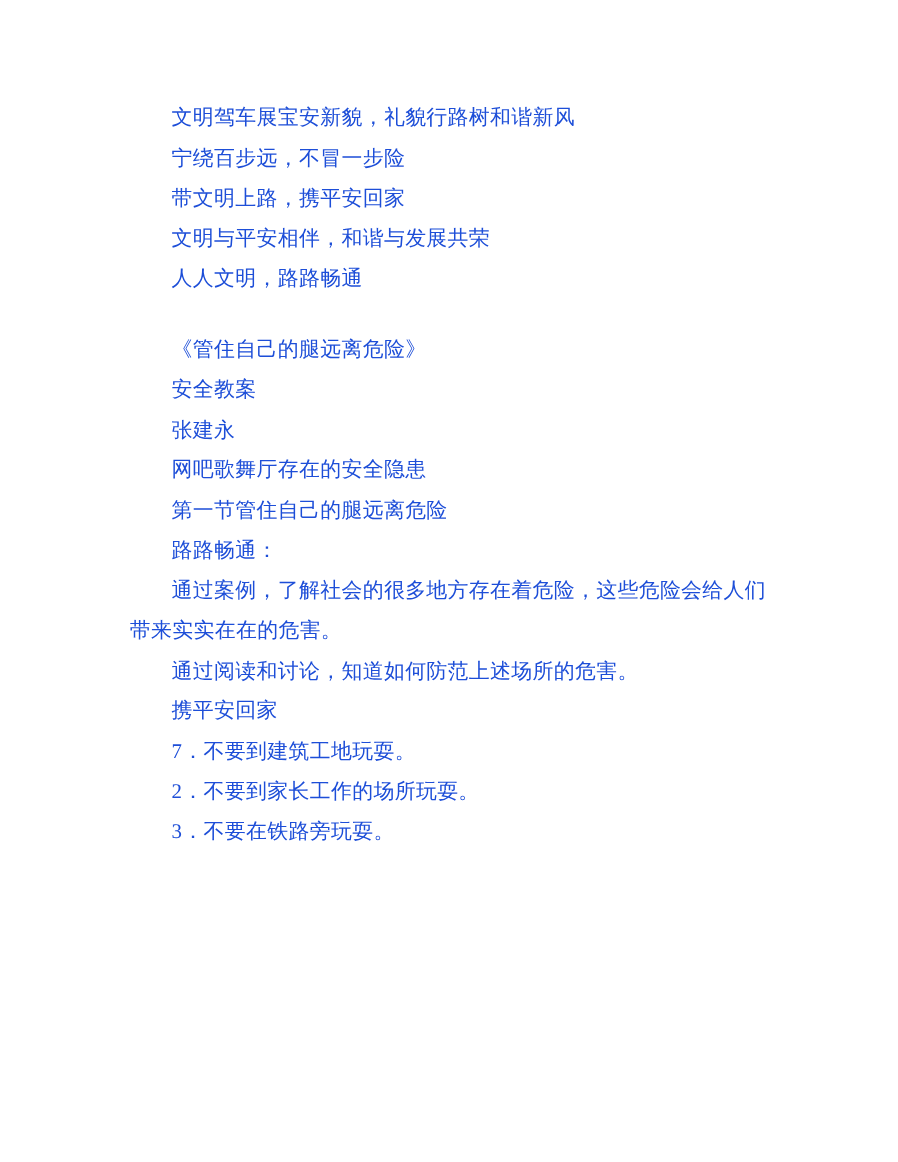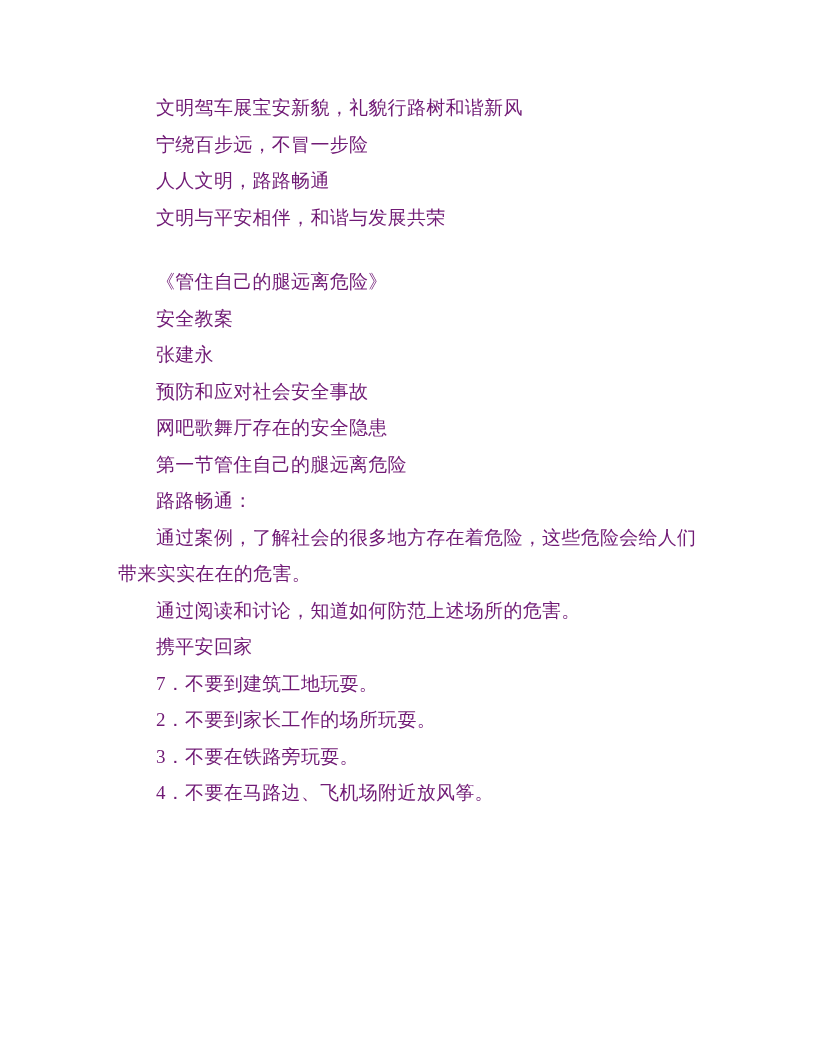--- a/index.html
+++ b/index.html
@@ -9,21 +9,21 @@
   }
   .page {
     position: relative;
     width: 816px;
     height: 1056px;
     box-sizing: border-box;
     background: #ffffff;
     padding: 90px 116px 12px 118px;
     overflow: hidden;
     font-family: "Liberation Serif", "DejaVu Serif", serif;
-    color: #701a75;
+    color: #1d4ed8;
   }
   .doc-body {
     width: 582px;
   }
   .para {
     margin: 0;
     padding: 0;
     font-size: 19px;
     line-height: 36.5px;
     text-indent: 2em;
@@ -36,34 +36,33 @@
   }
 </style>
 </head>
 <body>
 
 <div class="page">
   <div class="doc-body">
 
     <p class="para">文明驾车展宝安新貌，礼貌行路树和谐新风</p>
     <p class="para">宁绕百步远，不冒一步险</p>
+    <p class="para">带文明上路，携平安回家</p>
+    <p class="para">文明与平安相伴，和谐与发展共荣</p>
     <p class="para">人人文明，路路畅通</p>
-    <p class="para">文明与平安相伴，和谐与发展共荣</p>
 
     <div class="blank-line"></div>
 
     <p class="para">《管住自己的腿远离危险》</p>
     <p class="para">安全教案</p>
     <p class="para">张建永</p>
-    <p class="para">预防和应对社会安全事故</p>
     <p class="para">网吧歌舞厅存在的安全隐患</p>
     <p class="para">第一节管住自己的腿远离危险</p>
     <p class="para">路路畅通：</p>
     <p class="para">通过案例，了解社会的很多地方存在着危险，这些危险会给人们带来实实在在的危害。</p>
     <p class="para">通过阅读和讨论，知道如何防范上述场所的危害。</p>
     <p class="para">携平安回家</p>
     <p class="para">7．不要到建筑工地玩耍。</p>
     <p class="para">2．不要到家长工作的场所玩耍。</p>
     <p class="para">3．不要在铁路旁玩耍。</p>
-    <p class="para">4．不要在马路边、飞机场附近放风筝。</p>
 
   </div>
 </div>
 
 </body></html>

